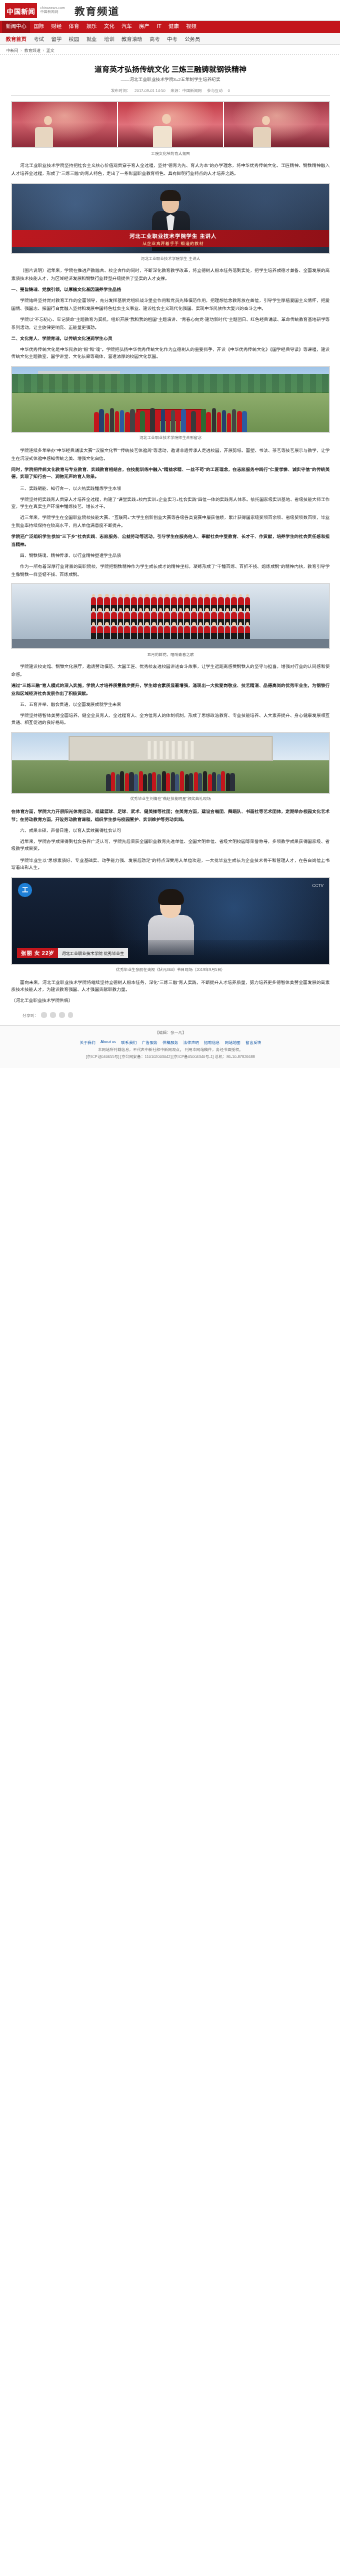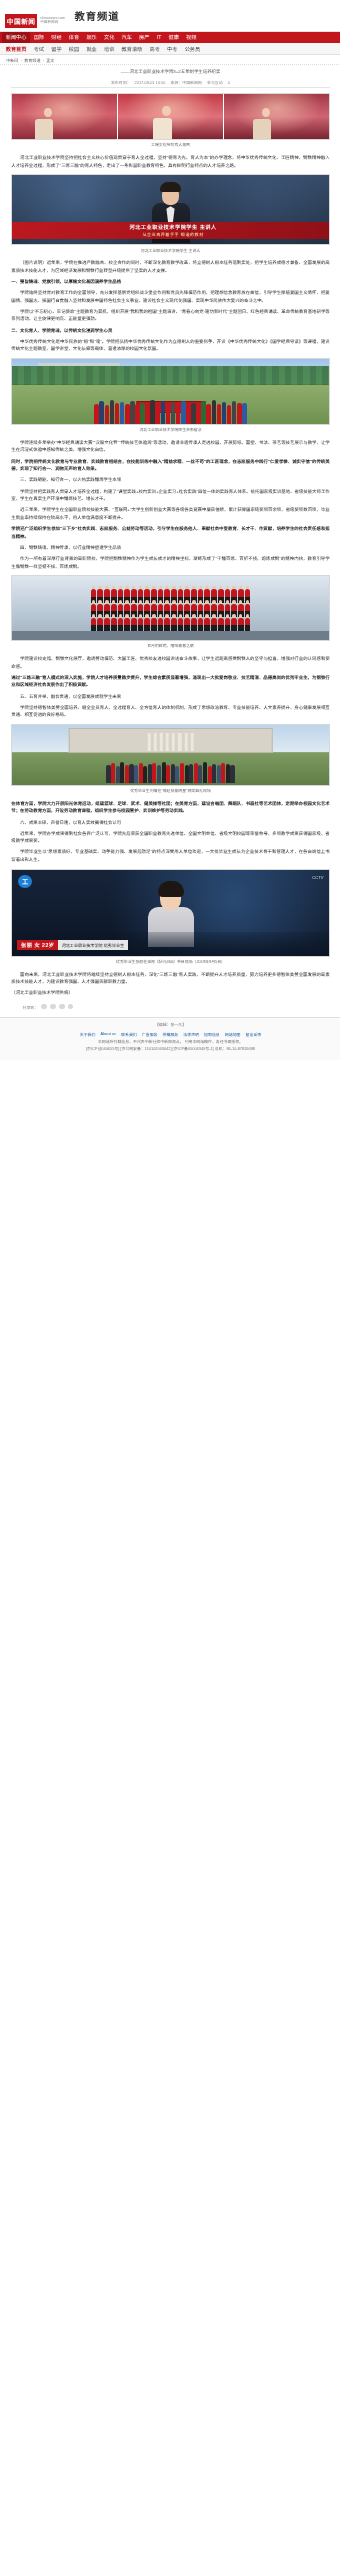--- a/index.html
+++ b/index.html
@@ -12,21 +12,21 @@
   }
   .page{width:341px;position:relative;overflow:hidden;}
 
   
   .masthead{
     display:flex;align-items:center;
     padding:3.1px 5.2px 2.1px 5.2px;
     background:#ffffff;
     border-bottom:0.5px solid #e2e2e2;
   }
-  .logo-box{display:flex;align-items:center;gap:3.1px;margin-top:11px;}
+  .logo-box{display:flex;align-items:center;gap:3.1px;}
   .logo-mark{
     width:32px;height:14.4px;background:#c3161c;color:#fff;
     display:flex;align-items:center;justify-content:center;
     font-size:6.7px;font-weight:bold;letter-spacing:0.5px;
     font-family:"DejaVu Sans","Liberation Sans",sans-serif;
   }
   .logo-sub{font-size:3.6px;color:#888;line-height:1.1;width:27px;}
   .channel-title{
     font-size:10.3px;color:#333;font-weight:bold;margin-left:7.2px;
     letter-spacing:1px;
@@ -253,20 +253,21 @@
   <div class="breadcrumb">
     <span>中新网</span>
     <span class="sep">›</span>
     <span>教育频道</span>
     <span class="sep">›</span>
     <span>正文</span>
   </div>
 
   <div class="article">
 
+    <h1 class="headline">道育英才弘扬传统文化 三炼三融铸就钢铁精神</h1>
     <div class="subhead">——河北工业职业技术学院3+2五年制学生培养纪实</div>
 
     <div class="meta">
       <span>发布时间：</span><span>2017-09-01 14:50</span>
       <span>来源：中国新闻网</span>
       <span>参与互动</span>
       <span>0</span>
     </div>
 
     <figure>

